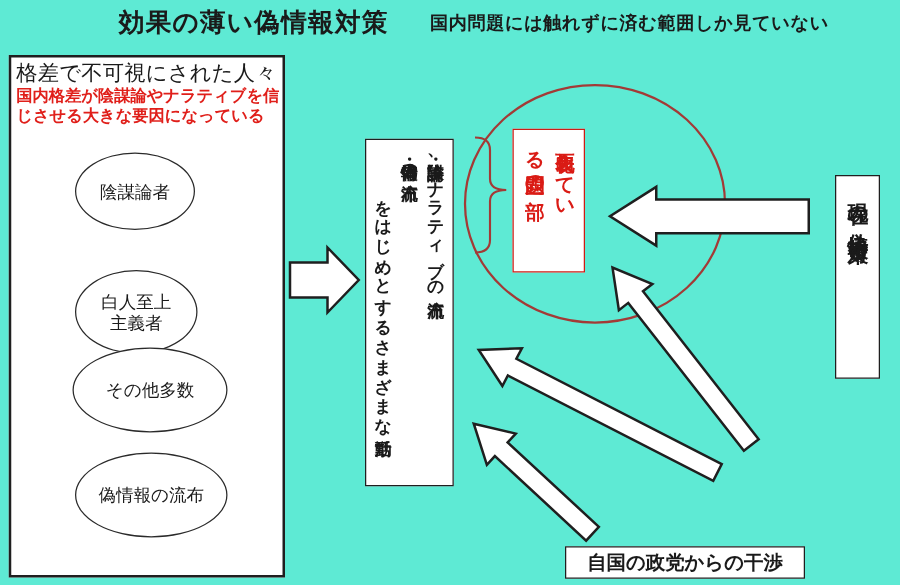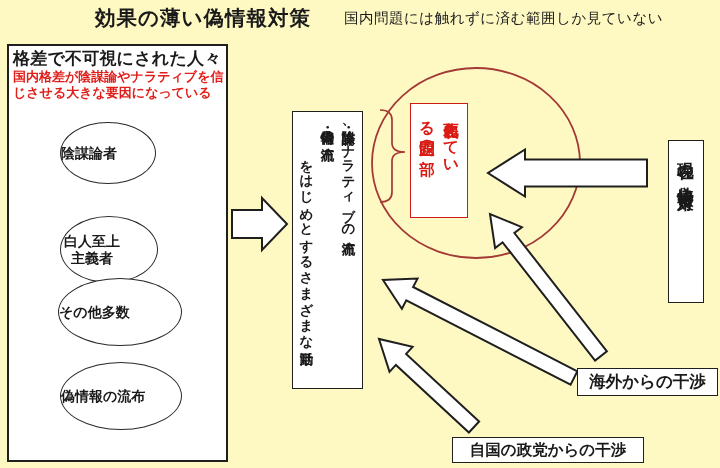--- a/index.html
+++ b/index.html
@@ -1,33 +1,33 @@
 <!DOCTYPE html>
 <html><head>
 <meta charset="utf-8">
 <style>
   html,body{margin:0;padding:0;background:#ffffff;}
   .canvas{
-    position:relative;width:720px;height:468px;overflow:hidden;background:#fef9c3;
+    position:relative;width:720px;height:468px;overflow:hidden;background:#5eead4;
     font-family:"Liberation Sans", sans-serif;color:#1a1a1a;
   }
   .abs{position:absolute;box-sizing:border-box;}
   svg.overlay{position:absolute;left:0;top:0;z-index:1;}
   .txt{z-index:2;}
 
   .page-title{left:95px;top:4px;font-size:20.5px;font-weight:600;letter-spacing:1px;white-space:nowrap;}
-  .page-subtitle{left:344px;top:9px;font-size:14.5px;font-weight:400;letter-spacing:0.5px;white-space:nowrap;text-align:center;}
+  .page-subtitle{left:344px;top:9px;font-size:14.5px;font-weight:700;letter-spacing:0.5px;white-space:nowrap;text-align:center;}
 
   .left-box{left:7px;top:44px;width:221px;height:418px;border:2px solid #1f1f1f;background:#fff;}
-  .left-box-title{left:13px;top:47px;font-size:17px;font-weight:700;white-space:nowrap;letter-spacing:0.2px;}
+  .left-box-title{left:13px;top:47px;font-size:17px;font-weight:400;white-space:nowrap;letter-spacing:0.2px;}
   .left-box-warning{left:13px;top:69px;width:212px;font-size:13px;font-weight:700;color:#e01f1a;line-height:16px;}
 
   .ellipse{border:1.3px solid #2a2a2a;border-radius:50%;background:#fff;
-    display:flex;align-items:center;justify-content:flex-start;text-align:center;
-    font-size:14px;font-weight:700;line-height:17px;}
+    display:flex;align-items:center;justify-content:center;text-align:center;
+    font-size:14px;font-weight:400;line-height:17px;}
   .e1{left:60px;top:122px;width:96px;height:62px;}
   .e2{left:60px;top:216px;width:98px;height:67px;}
   .e2 .lbl{width:62px;}
   .e3{left:58px;top:278px;width:124px;height:68px;}
   .e4{left:60px;top:362px;width:122px;height:68px;}
 
   .v{writing-mode:vertical-rl;text-orientation:upright;}
 
   .activities-box{left:292px;top:111px;width:71px;height:278px;border:1.5px solid #1f1f1f;background:#fff;
     padding:7px 3px;font-size:13.5px;font-weight:600;letter-spacing:0.5px;}
@@ -89,20 +89,17 @@
     <div class="col col3">をはじめとするさまざまな活動</div>
   </div>
 
   <div class="abs txt v surfaced-box">
     <div class="col">表面化してい</div>
     <div class="col">る問題の一部</div>
   </div>
 
   <div class="abs txt v current-box">現在の偽情報対策</div>
 
-  <div class="abs txt hbox foreign-box">
-    <span>海外からの干渉</span>
-  </div>
   <div class="abs txt hbox domestic-box">
     <span>自国の政党からの干渉</span>
   </div>
 
 </div>
 
 </body></html>

